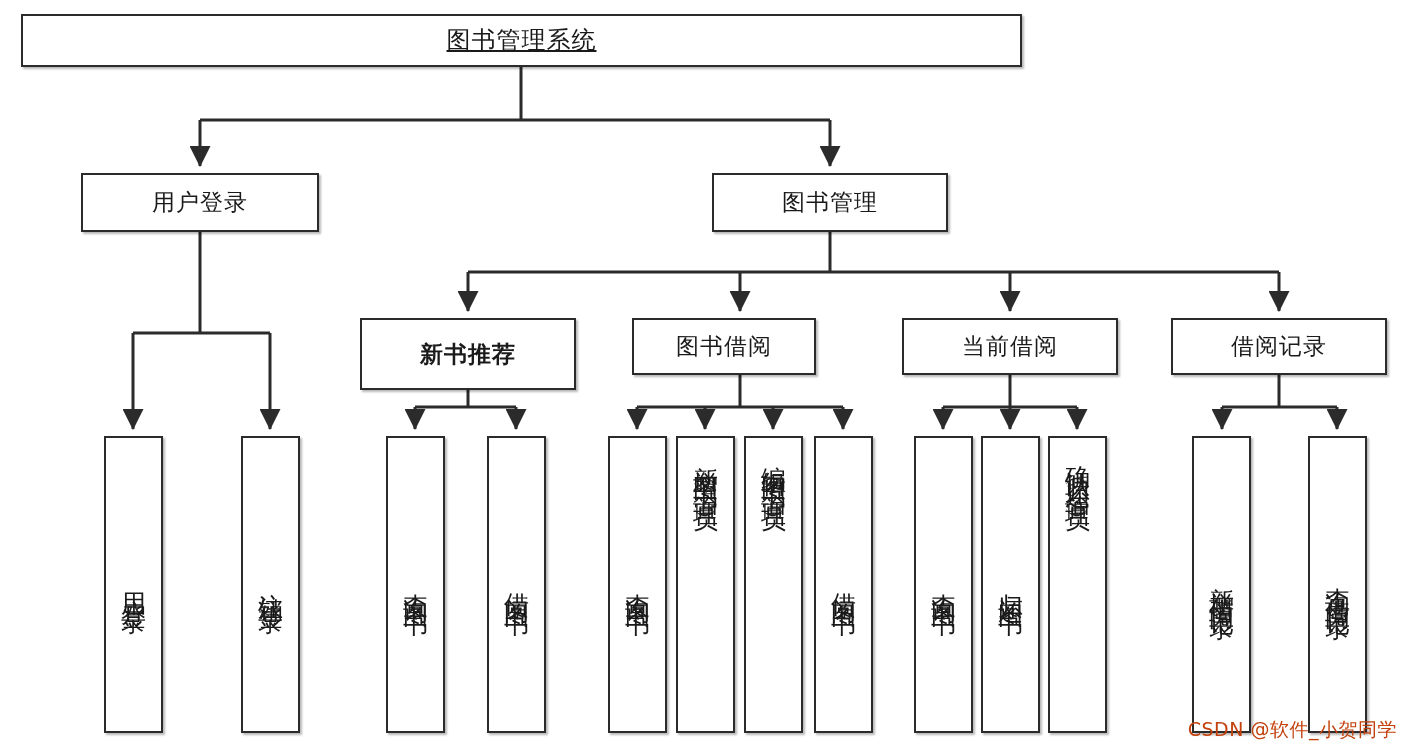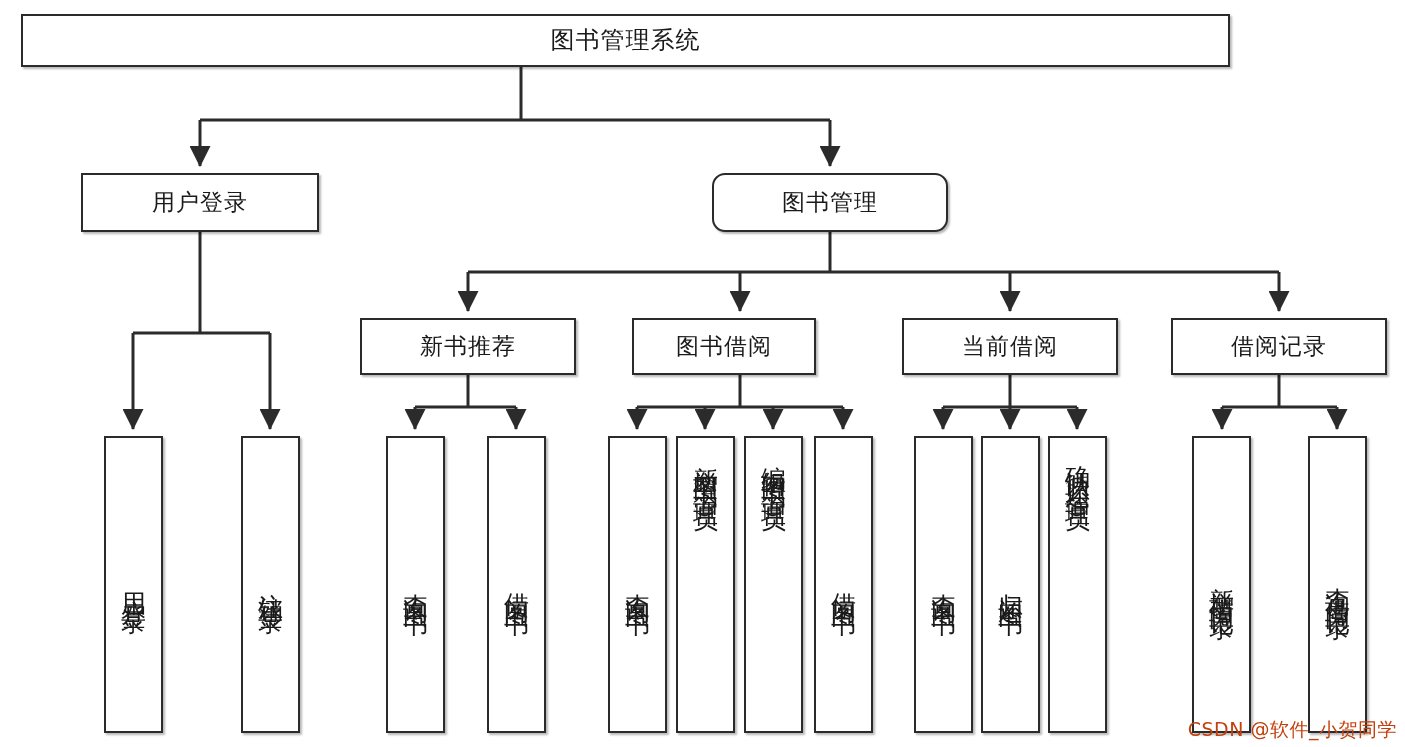--- a/index.html
+++ b/index.html
@@ -103,32 +103,32 @@
       <path d="M 1010 407 L 1010 429" marker-end="url(#arrow)"></path>
       <path d="M 1077 407 L 1077 429" marker-end="url(#arrow)"></path>
 
       <path d="M 1279 375 L 1279 407"></path>
       <path d="M 1222 407 L 1337 407"></path>
       <path d="M 1222 407 L 1222 429" marker-end="url(#arrow)"></path>
       <path d="M 1337 407 L 1337 429" marker-end="url(#arrow)"></path>
     </g>
   </svg>
 
-  <div class="node h root" style="left:21px;top:14px;width:1209px;height:53px;">
+  <div class="node h root" style="left:21px;top:14px;width:1001px;height:53px;text-decoration:underline;">
     <span class="label">图书管理系统</span>
   </div>
 
   <div class="node h" style="left:81px;top:173px;width:238px;height:59px;">
     <span class="label">用户登录</span>
   </div>
-  <div class="node h" style="left:712px;top:173px;width:236px;height:59px;border-radius:13px;">
+  <div class="node h" style="left:712px;top:173px;width:236px;height:59px;">
     <span class="label">图书管理</span>
   </div>
 
-  <div class="node h" style="left:360px;top:318px;width:216px;height:57px;">
+  <div class="node h" style="left:360px;top:318px;width:216px;height:72px;font-weight:bold;">
     <span class="label">新书推荐</span>
   </div>
   <div class="node h" style="left:632px;top:318px;width:184px;height:57px;">
     <span class="label">图书借阅</span>
   </div>
   <div class="node h" style="left:902px;top:318px;width:216px;height:57px;">
     <span class="label">当前借阅</span>
   </div>
   <div class="node h" style="left:1171px;top:318px;width:216px;height:57px;">
     <span class="label">借阅记录</span>

